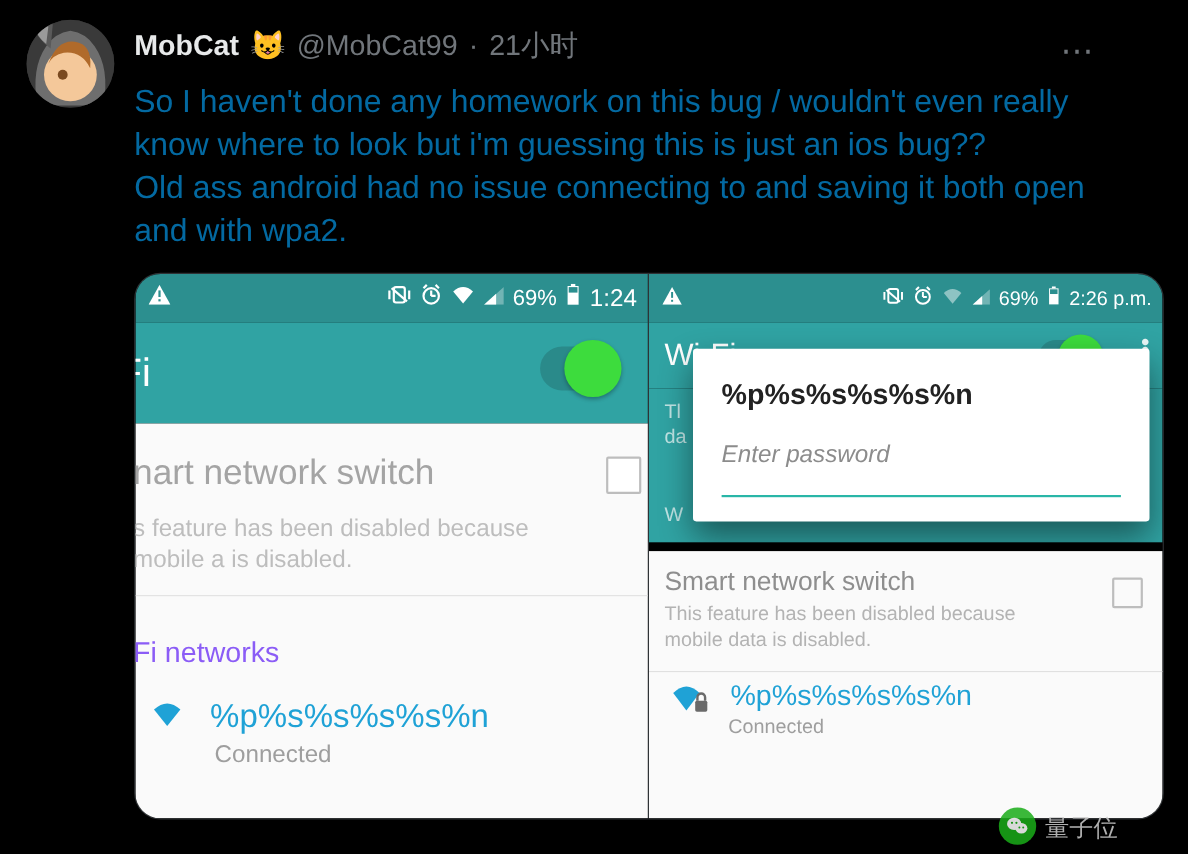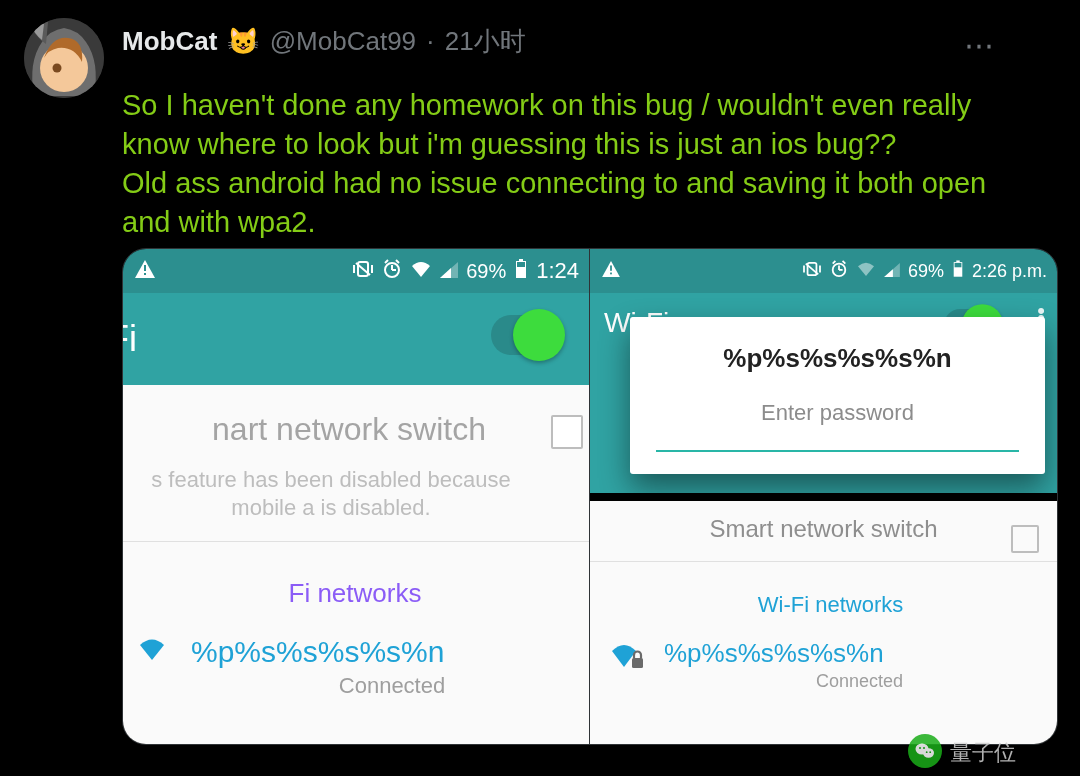--- a/index.html
+++ b/index.html
@@ -5,23 +5,23 @@
   * { box-sizing: border-box; margin: 0; padding: 0; }
   html, body { width: 1080px; height: 776px; background: #000; font-family: -apple-system, BlinkMacSystemFont, "Segoe UI", Helvetica, Arial, sans-serif; overflow: hidden; }
   .tweet { position: relative; width: 1028px; height: 776px; background: #000; color: #e7e9ea; }
   .avatar { position: absolute; left: 24px; top: 18px; width: 80px; height: 80px; border-radius: 50%; overflow: hidden; background:#2b2b2b; }
   .avatar svg { width: 100%; height: 100%; display:block;}
   .header-line { position: absolute; left: 122px; top: 24px; display: flex; align-items: center; gap: 10px; font-size: 26px; }
   .display-name { font-weight: 800; color: #e7e9ea; }
   .emoji { font-size: 26px; }
   .handle, .dot, .timestamp { color: #71767b; font-weight: 400; }
   .more { position: absolute; right: 30px; top: 28px; color: #71767b; font-size: 30px; letter-spacing: 4px; cursor: pointer; }
-  .body-text { position: absolute; left: 122px; top: 74px; right: 30px; font-size: 29px; line-height: 1.35; color: #84cc16; margin-top: 12px; }
+  .body-text { position: absolute; left: 122px; top: 74px; right: 30px; font-size: 29px; line-height: 1.35; color: #0369a1; }
   .media { position: absolute; left: 122px; top: 248px; width: 936px; height: 497px; border: 1px solid #2f3336; border-radius: 24px; overflow: hidden; display: flex; }
-  .shot { position: relative; overflow: hidden; text-align: center; }
+  .shot { position: relative; overflow: hidden; }
   .shot.left { flex: 0 0 467px; border-right: 1px solid #2f3336; }
   .shot.right { flex: 1 1 auto; }
   
   .statusbar { position:absolute; top:0; left:0; right:0; height:44px; background:#2c8f8f; display:flex; align-items:center; justify-content:flex-end; padding:0 10px; color:#fff; font-size:20px; gap:8px; }
   .statusbar .warn { margin-right:auto; margin-left:2px; }
   .titlebar { position:absolute; top:44px; left:0; right:0; height:92px; background:#30a3a3; display:flex; align-items:center; padding-left:0; color:#fff; font-size:36px; }
   .titlebar .ttl { margin-left:0; }
   .toggle { position:absolute; right:28px; top:22px; width:70px; height:40px; border-radius:20px; background:#2a8a8a; }
   .toggle .knob { position:absolute; right:-4px; top:-6px; width:52px; height:52px; border-radius:50%; background:#3ddc3d; box-shadow:0 2px 4px rgba(0,0,0,.3); }
   .panel { position:absolute; top:136px; left:0; right:0; bottom:0; background:#fafafa; }
@@ -40,21 +40,21 @@
   .shot.left .sns, .shot.left .sec-hdr { padding-left: 0; }
   .shot.left .sns .t1, .shot.left .sns .t2, .shot.left .sec-hdr { margin-left: -2px; }
   
   .shot.right .titlebar .ttl { margin-left:14px; font-size:28px; }
   .shot.right .statusbar { font-size:18px; }
   .shot.right .titlebar { height:60px; }
   .dim-under { position:absolute; top:104px; left:0; right:0; height:140px; background:#30a3a3; }
   .dim-under .faded { color:#bfe4e4; font-size:18px; padding:10px 0 0 14px; line-height:1.3; }
   .dialog { position:absolute; top:68px; left:40px; right:12px; background:#fff; border-radius:3px; box-shadow:0 14px 30px rgba(0,0,0,.45); padding:26px 26px 22px 26px; }
   .dialog .dtitle { font-size:26px; font-weight:700; color:#222; }
-  .dialog .dlabel { font-size:22px; color:#8c8c8c; margin-top:26px; }
+  .dialog .dlabel { font-size:22px; color:#8c8c8c; margin-top:26px;font-style:italic; }
   .dialog .dinput { margin-top:24px; height:2px; background:#29b6a7; }
   .rt-panel { position:absolute; top:252px; left:0; right:0; bottom:0; background:#fafafa; }
   .rt-panel .sns2 { padding:14px 14px 18px 14px; border-bottom:1px solid #e0e0e0; position:relative; }
   .rt-panel .sns2 .t1 { font-size:24px; color:#8e8e8e; }
   .rt-panel .sns2 .t2 { font-size:18px; color:#b3b3b3; margin-top:4px; max-width:370px; line-height:1.25; }
   .rt-panel .sns2 .cb { position:absolute; right:18px; top:24px; width:28px; height:28px; border:2px solid #bdbdbd; border-radius:2px; }
   .rt-panel .hdr2 { font-size:22px; color:#1fa2d6; padding:30px 0 14px 14px; }
   .rt-panel .row2 { display:flex; align-items:center; gap:20px; padding:6px 0 0 20px; }
   .rt-panel .row2 .nm { font-size:26px; color:#1fa2d6; }
   .rt-panel .sub2 { font-size:18px; color:#9e9e9e; margin-left:72px; margin-top:2px; }
@@ -217,23 +217,23 @@
         </div>
       </div>
       <div class="dialog">
         <div class="dtitle">%p%s%s%s%s%n</div>
         <div class="dlabel">Enter password</div>
         <div class="dinput"></div>
       </div>
       <div class="rt-panel">
         <div class="sns2">
           <div class="t1">Smart network switch</div>
+          <div class="t2">This feature has been disabled because mobile data is disabled.</div>
           <div class="cb"></div>
         </div>
-        <div class="hdr2">Wi-Fi networks</div>
         <div class="row2">
           <span class="lockwifi">
             <svg width="34" height="28" viewBox="0 0 34 28">
               <path d="M14 26 L2 10 Q14 -2 26 10 Z" fill="#1fa2d6"></path>
               <rect x="22" y="17" width="11" height="10" rx="1.5" fill="#6a6a6a"></rect>
               <path d="M24 17 v-3 a3.5 3.5 0 0 1 7 0 v3" fill="none" stroke="#6a6a6a" stroke-width="2.2"></path>
             </svg>
           </span>
           <span class="nm">%p%s%s%s%s%n</span>
         </div>

